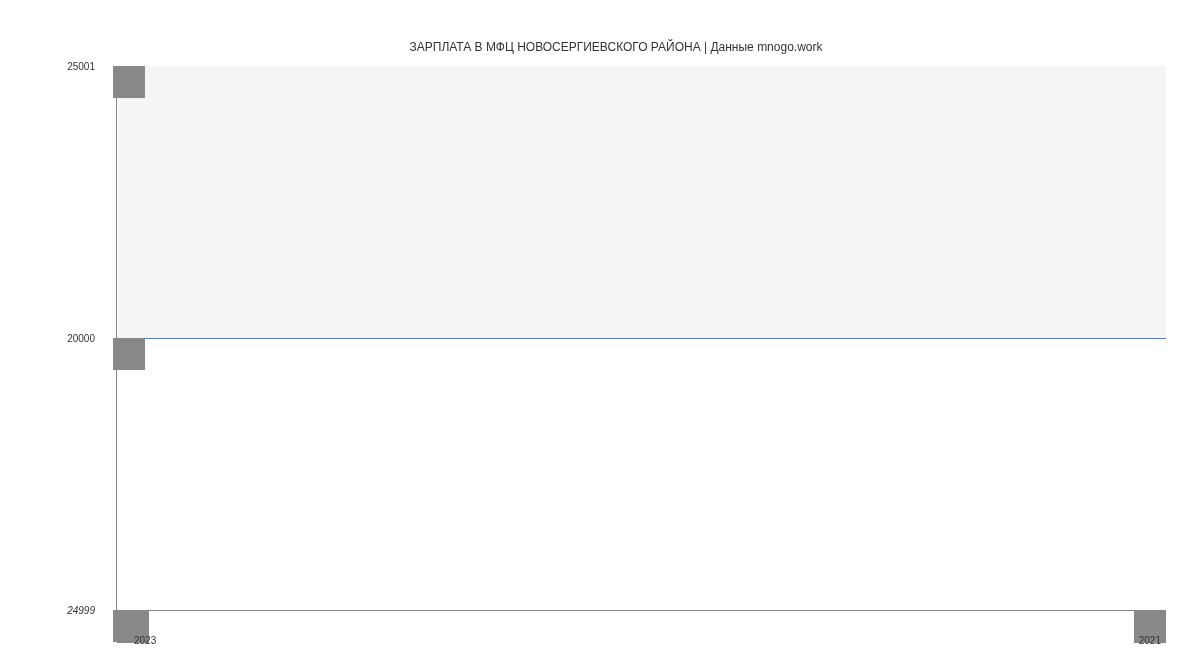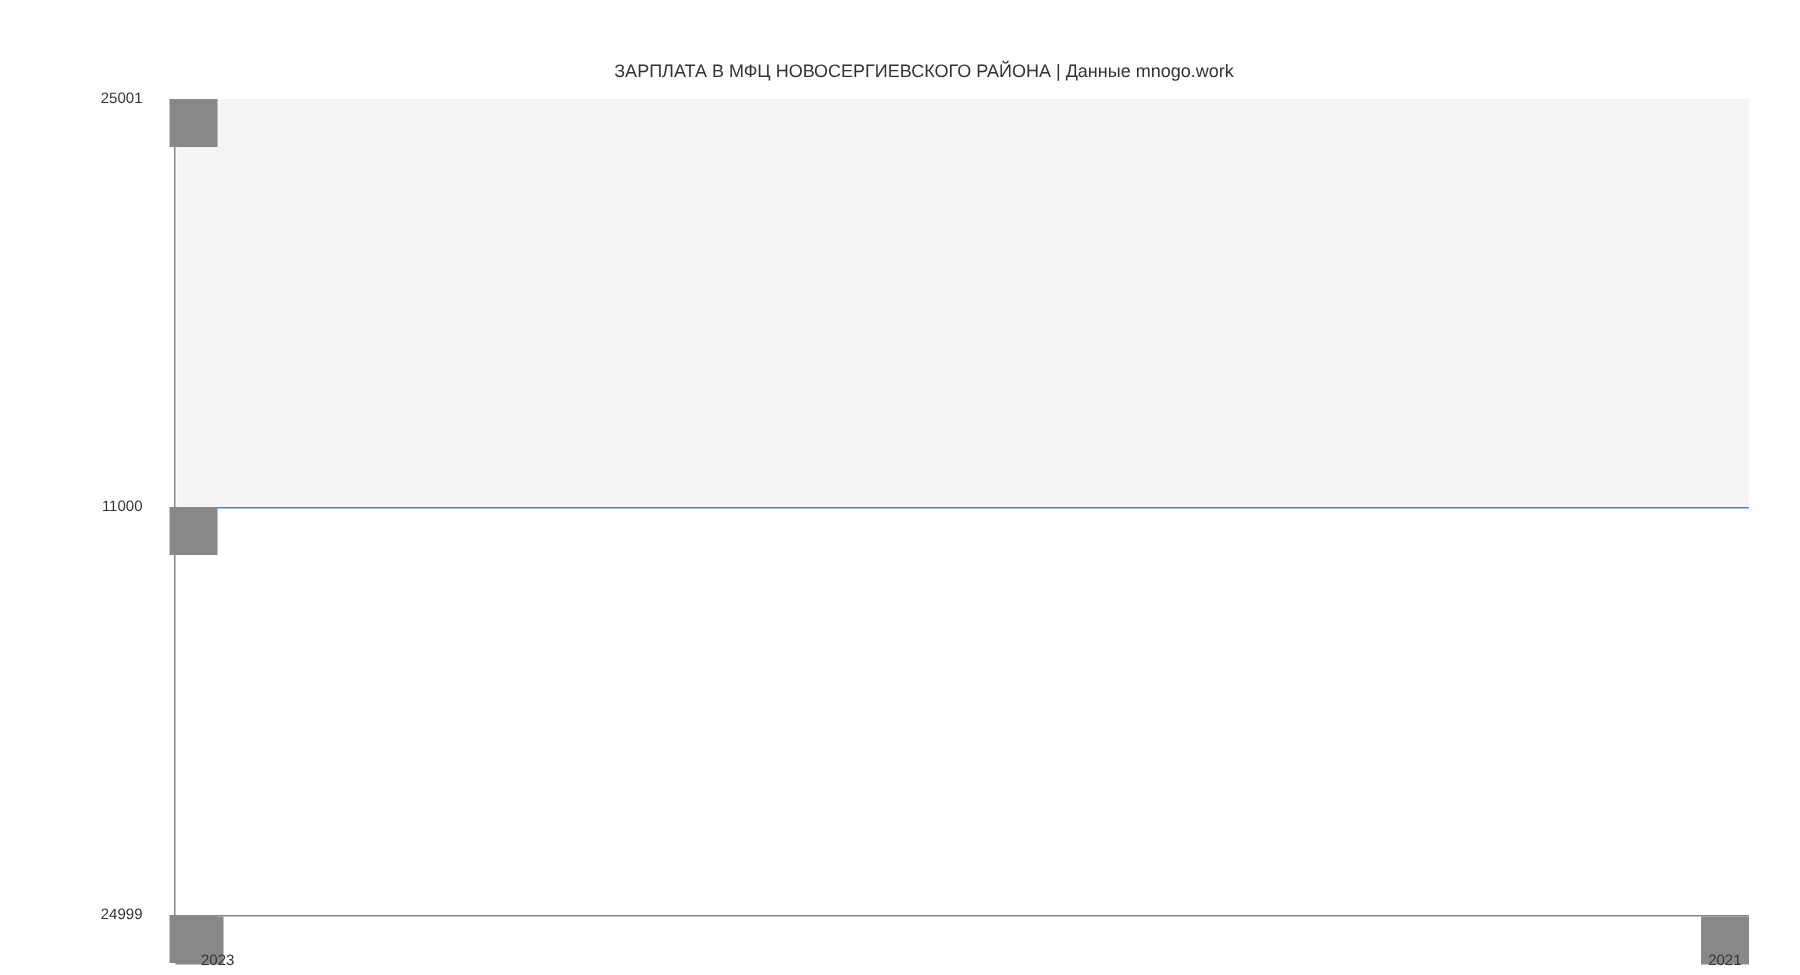--- a/index.html
+++ b/index.html
@@ -52,21 +52,21 @@
     .y-tick-label {
       position: absolute;
       right: 1055px;
       font-size: 10px;
       color: #333;
       text-align: right;
       transform: translateY(-50%);
     }
     .y-tick-0 { top: 0; }
     .y-tick-1 { top: 272px; }
-    .y-tick-2 { top: 544px; }
+    .y-tick-2 { top: 544px; font-style: italic; }
     .x-tick-label {
       position: absolute;
       top: 553px;
       font-size: 10px;
       color: #333;
     }
     .x-tick-0 { left: -11px; margin-left: 13px; }
     .x-tick-1 { right: -11px; }
     .y-tick-mark {
       position: absolute;
@@ -97,17 +97,17 @@
   <div class="plot-area">
     <div class="shaded-upper"></div>
     <div class="data-line"></div>
     <div class="y-tick-mark yt-0"></div>
     <div class="y-tick-mark yt-1"></div>
     <div class="y-tick-mark yt-2"></div>
     <div class="x-tick-mark xt-0"></div>
     <div class="x-tick-mark xt-1"></div>
   </div>
   <div class="y-tick-label y-tick-0">25001</div>
-  <div class="y-tick-label y-tick-1">11000</div>
+  <div class="y-tick-label y-tick-1">20000</div>
   <div class="y-tick-label y-tick-2">24999</div>
   <div class="x-tick-label x-tick-0">2023</div>
   <div class="x-tick-label x-tick-1">2021</div>
 </div>
 
 </body></html>

